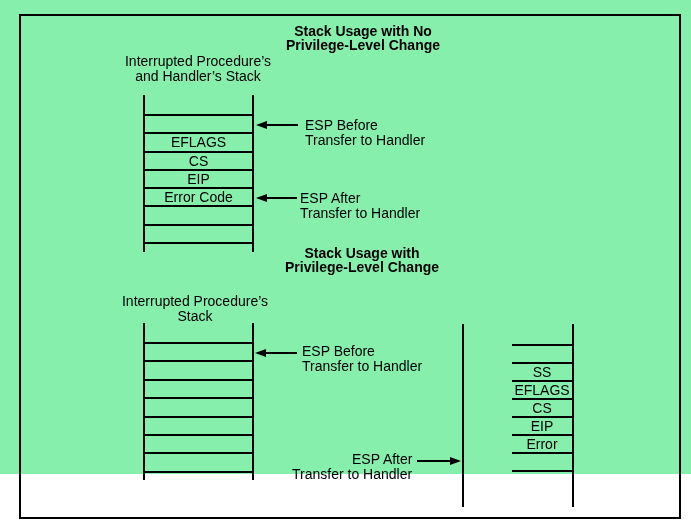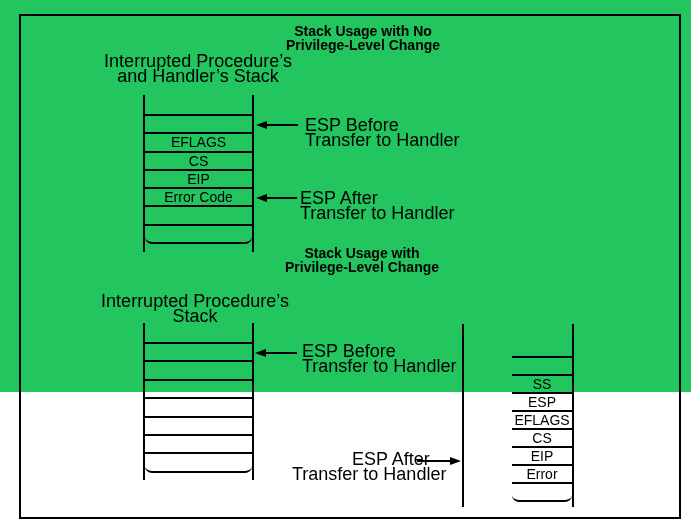--- a/index.html
+++ b/index.html
@@ -5,56 +5,55 @@
   html, body {
     margin: 0; padding: 0;
     width: 691px; height: 527px;
     background: #ffffff;
     overflow: hidden;
     font-family: "Liberation Sans", sans-serif;
     color: #000000;
   }
   .canvas {
     position: relative;
-    width: 691px; height: 392px;
-    background: #22c55e;
+    width: 691px; height: 474px;
+    background: #86efac;
   }
   .figure-border {
     position: absolute;
     left: 19px; top: 14px;
     width: 662px; height: 505px;
     border: 2px solid #000000;
     box-sizing: border-box;
   }
   .title {
     position: absolute;
     font-size: 14px;
     font-weight: bold;
     line-height: 14px;
     text-align: center;
     white-space: pre-line;
   }
   .label {
     position: absolute;
-    font-size: 18px;
+    font-size: 14px;
     line-height: 15px;
     white-space: pre-line;
   }
   .label.center { text-align: center; }
   .stack {
     position: absolute;
     border-left: 2px solid #000000;
     border-right: 2px solid #000000;
     box-sizing: border-box;
   }
   .stack .rows {
     position: absolute;
     left: 0; right: 0;
     border-bottom: 2px solid #000000;
-    border-radius: 7px;
   }
   .stack-row {
     border-top: 2px solid #000000;
     text-align: center;
     font-size: 14px;
     overflow: hidden;
   }
   .rows-a .stack-row { height: 16.3px; line-height: 16.5px; }
   .rows-b .stack-row { height: 16.4px; line-height: 16.5px; }
   .rows-c .stack-row { height: 16px;   line-height: 16px; }
@@ -137,24 +136,23 @@
 
   <div class="arrow" style="left:255px; top:348px;">
     <div class="head-left"></div>
     <div class="shaft" style="width:31px;"></div>
   </div>
   <div class="label" style="left:302px; top:344px;">ESP Before
 Transfer to Handler</div>
 
 
   <div class="stack" style="left:462px; top:324px; width:112px; height:183px;">
-    <div class="rows rows-c" style="top:32px;margin-left:48px;">
+    <div class="rows rows-c" style="top:20px;margin-left:48px;">
         <div class="stack-row"></div>
         <div class="stack-row">SS</div>
-        <div class="stack-row">ESP</div>
         <div class="stack-row">EFLAGS</div>
         <div class="stack-row">CS</div>
         <div class="stack-row">EIP</div>
         <div class="stack-row">Error Code</div>
         <div class="stack-row"></div>
       </div>
   </div>
 
   <div class="label" style="left:352px; top:452px;">ESP After</div>
   <div class="label" style="left:292px; top:467px;">Transfer to Handler</div>

